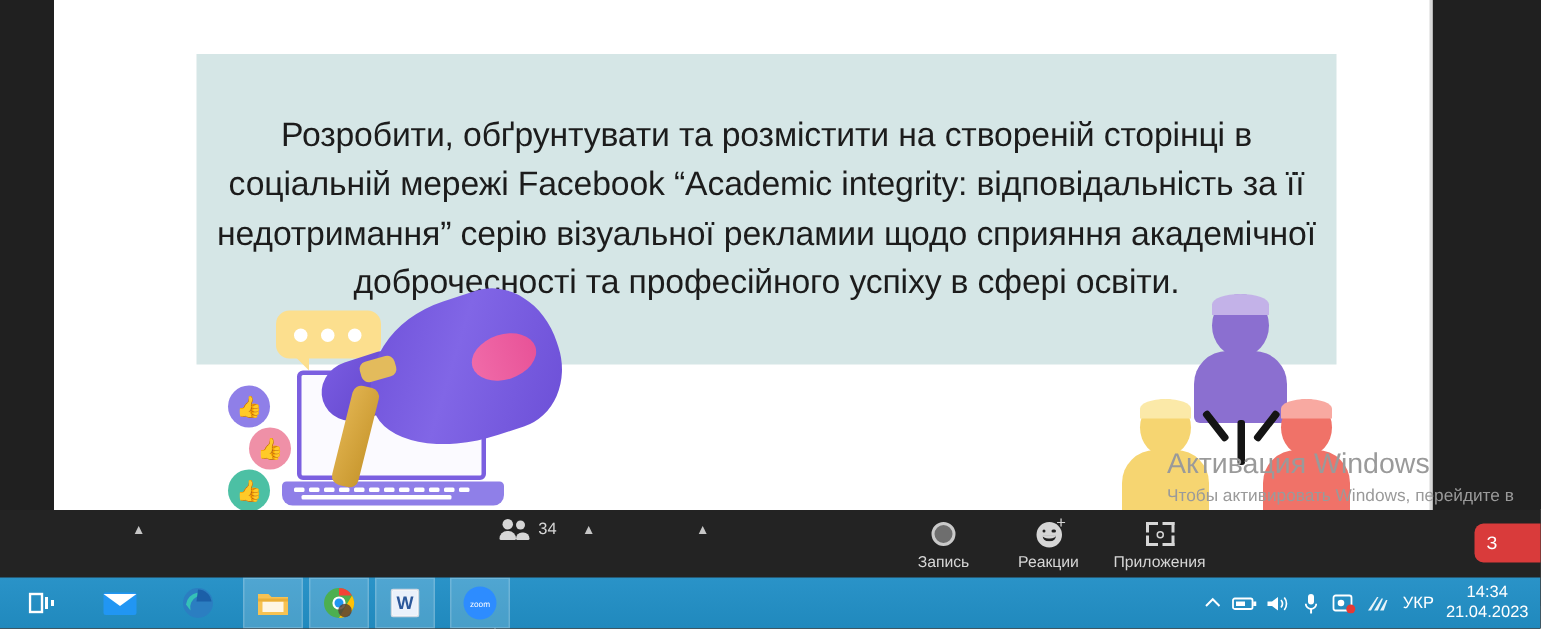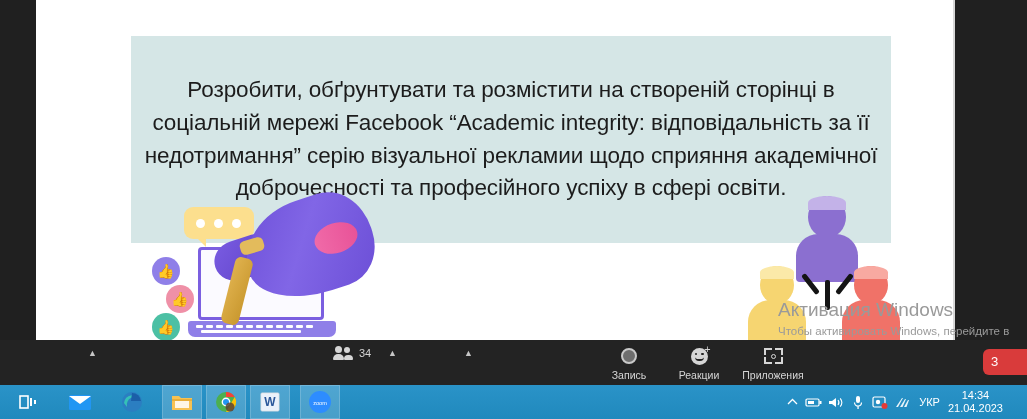--- a/index.html
+++ b/index.html
@@ -190,21 +190,21 @@
   }
   .tb-app {
     position: relative; width: 40px; height: 34px;
     display: flex; align-items: center; justify-content: center;
   }
   .tb-app.active { background: rgba(255,255,255,0.18); box-shadow: inset 0 0 0 1px rgba(255,255,255,0.18); }
 
   .tray { position: absolute; right: 0; top: 0; height: 34px; display: flex; align-items: center; }
   .tray-ic { width: 22px; height: 34px; display: flex; align-items: center; justify-content: center; color: #fff; font-size: 12px; }
   .tray-lang { color: #fff; font-size: 11px; padding: 0 6px; }
-  .clock { color: #fff; font-size: 11px; line-height: 13px; text-align: center; padding: 0 24px 0 2px; }
+  .clock { color: #fff; font-size: 11px; line-height: 13px; text-align: center; padding: 0 8px 0 2px; }
 </style>
 </head>
 <body>
 
 <div id="screen">
 
   <div id="stage">
 
     <div id="slide">
 

